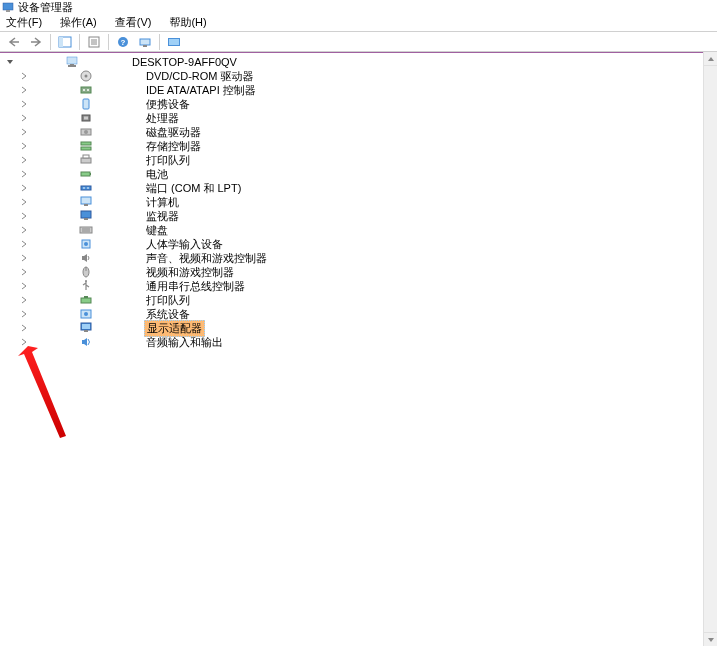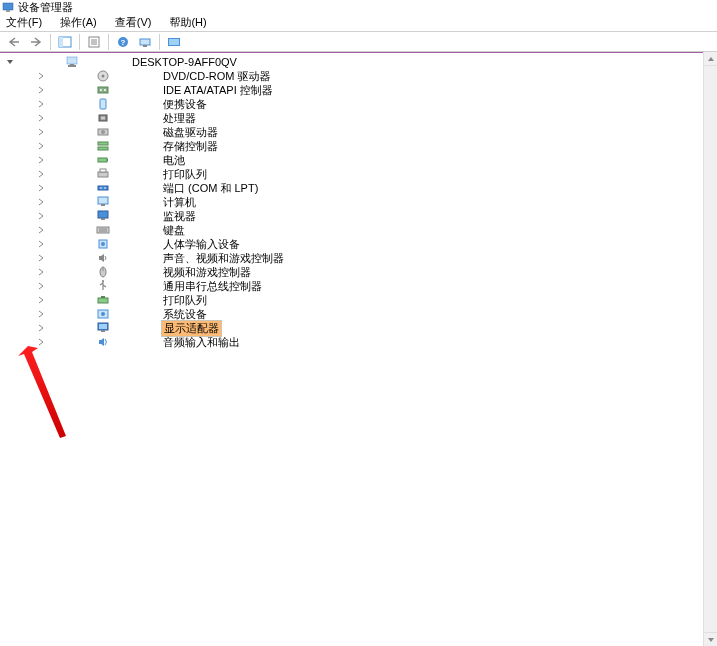--- a/index.html
+++ b/index.html
@@ -94,21 +94,21 @@
       margin-right: 2px;
     }
     .node-label {
       padding: 0 2px;
     }
     .node-label.selected {
       background: #fdba74;
       border: 1px dotted #99d1ff;
     }
     .indent-0 { padding-left: 4px; }
-    .indent-1 { padding-left: 18px; margin-left: 17px; }
+    .indent-1 { padding-left: 18px; }
     .arrow-annotation {
       position: absolute;
       pointer-events: none;
     }
     .scrollbar-v {
       position: absolute;
       right: 0;
       top: 52px;
       bottom: 0;
       width: 14px;
@@ -300,39 +300,39 @@
           <span class="node-label">存储控制器</span>
         </div>
         <div class="tree-node indent-1">
           <span class="expander">
             <svg width="10" height="10" viewBox="0 0 10 10">
               <path d="M3 2 L7 5 L3 8" stroke="#888" stroke-width="1" fill="none"></path>
             </svg>
           </span>
           <span class="node-icon">
             <svg width="14" height="12" viewBox="0 0 14 12">
+              <rect x="2" y="4" width="10" height="5" fill="#ccc" stroke="#888"></rect>
+              <rect x="4" y="1" width="6" height="3" fill="#fff" stroke="#888"></rect>
+            </svg>
+          </span>
+          <span class="node-label">打印队列</span>
+        </div>
+        <div class="tree-node indent-1">
+          <span class="expander">
+            <svg width="10" height="10" viewBox="0 0 10 10">
+              <path d="M3 2 L7 5 L3 8" stroke="#888" stroke-width="1" fill="none"></path>
+            </svg>
+          </span>
+          <span class="node-icon">
+            <svg width="14" height="12" viewBox="0 0 14 12">
               <rect x="2" y="4" width="9" height="4" fill="#8c8" stroke="#585"></rect>
               <rect x="11" y="5" width="1" height="2" fill="#585"></rect>
             </svg>
           </span>
           <span class="node-label">电池</span>
-        </div>
-        <div class="tree-node indent-1">
-          <span class="expander">
-            <svg width="10" height="10" viewBox="0 0 10 10">
-              <path d="M3 2 L7 5 L3 8" stroke="#888" stroke-width="1" fill="none"></path>
-            </svg>
-          </span>
-          <span class="node-icon">
-            <svg width="14" height="12" viewBox="0 0 14 12">
-              <rect x="2" y="4" width="10" height="5" fill="#ccc" stroke="#888"></rect>
-              <rect x="4" y="1" width="6" height="3" fill="#fff" stroke="#888"></rect>
-            </svg>
-          </span>
-          <span class="node-label">打印队列</span>
         </div>
         <div class="tree-node indent-1">
           <span class="expander">
             <svg width="10" height="10" viewBox="0 0 10 10">
               <path d="M3 2 L7 5 L3 8" stroke="#888" stroke-width="1" fill="none"></path>
             </svg>
           </span>
           <span class="node-icon">
             <svg width="14" height="12" viewBox="0 0 14 12">
               <rect x="2" y="4" width="10" height="4" fill="#4a90d9" stroke="#2c5aa0"></rect>

